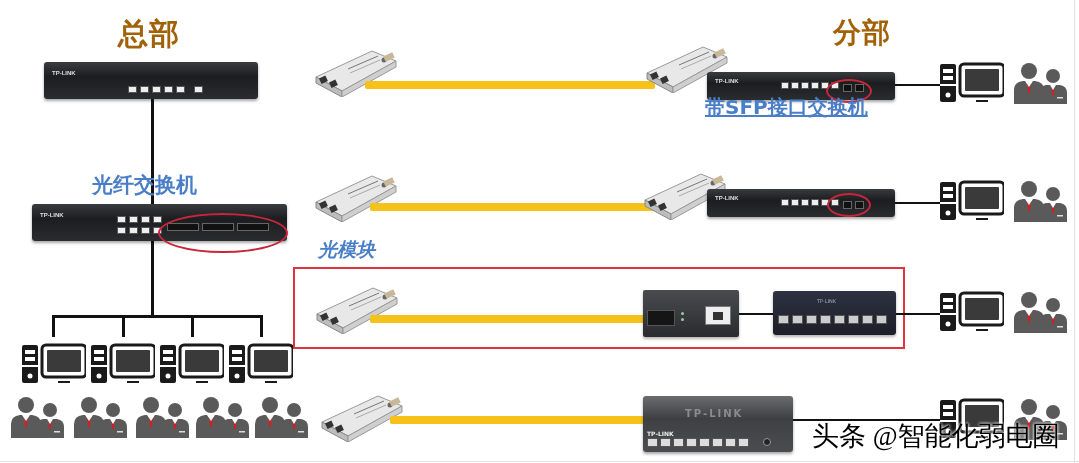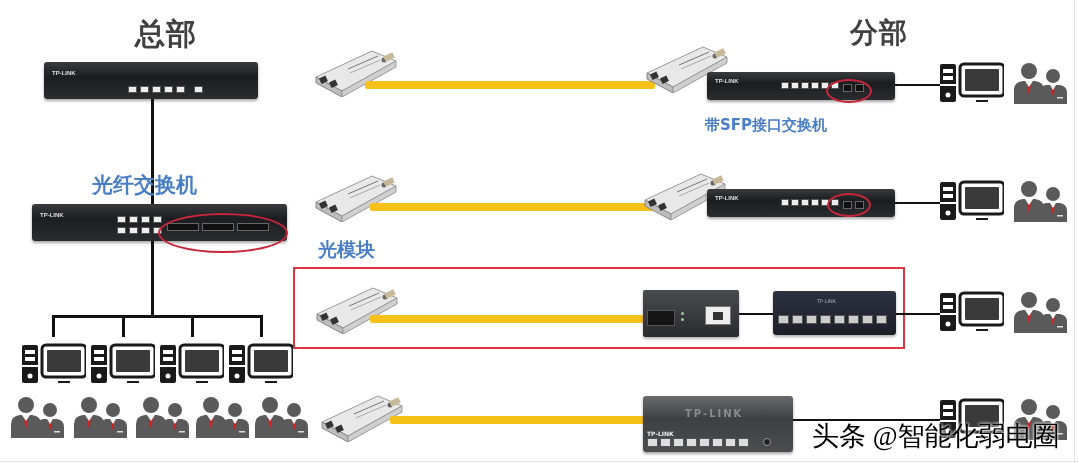--- a/index.html
+++ b/index.html
@@ -1,19 +1,19 @@
 <!DOCTYPE html>
 <html><head>
 <meta charset="utf-8">
 <style>
   * { box-sizing: border-box; margin: 0; padding: 0; }
   html, body { width: 1079px; height: 463px; background: #ffffff; overflow: hidden; }
   body { position: relative; font-family: "DejaVu Sans", sans-serif; }
   .abs { position: absolute; }
-  .title { color: #404040; font-weight: bold; letter-spacing: 1px; margin-left: 17px; }
+  .title { color: #a16207; font-weight: bold; letter-spacing: 1px; }
   .label { color: #4a7fc8; font-weight: bold; }
   .wire { position: absolute; background: #111; }
   .fiber { position: absolute; height: 8px; background: #f6c21a; border-radius: 2px; }
   
   .sfp { position: absolute; width: 90px; height: 50px; }
   
   .rack { position: absolute; background: linear-gradient(#3a3b3e, #1c1d20 40%, #2b2c2f); border-radius: 3px; box-shadow: 0 2px 3px rgba(0,0,0,.35); }
   .rack .brand { position: absolute; left: 8px; top: 8px; font-size: 6px; color: #ddd; font-weight: bold; font-family: "Liberation Sans", sans-serif; }
   .port { position: absolute; width: 9px; height: 7px; background: #eee; border: 1px solid #555; }
   .sfpport { position: absolute; height: 8px; background: #111; border: 1px solid #666; }
@@ -150,21 +150,21 @@
   <div class="sfpport" style="left:148px;top:12px;width:9px;"></div>
 </div>
 <div class="ellipse" style="left:826px;top:79px;width:46px;height:24px;"></div>
 <div class="wire" style="left:895px;top:84px;width:45px;height:2px;"></div>
 <svg class="pc" style="left:940px;top:62px;" viewBox="0 0 64 44">
     <use href="#pc-shape"></use>
   </svg>
 <svg class="people" style="left:1013px;top:62px;" viewBox="0 0 54 42">
     <use href="#people-shape"></use>
   </svg>
-<div class="abs label" style="left:705px;top:116px;font-size:15px;">带SFP接口交换机</div>
+<div class="abs label" style="left:705px;top:94px;font-size:20px;text-decoration:underline;">带SFP接口交换机</div>
 
 <svg class="sfp" style="left:312px;top:172px;" viewBox="0 0 90 50">
     <use href="#sfp-shape"></use>
   </svg>
 <div class="fiber" style="left:370px;top:203px;width:285px;"></div>
 <svg class="sfp" style="left:641px;top:170px;" viewBox="0 0 90 50">
     <use href="#sfp-shape"></use>
   </svg>
 <div class="rack" style="left:707px;top:189px;width:188px;height:28px;">
   <span class="brand" style="top:6px;">TP-LINK</span>
@@ -178,21 +178,21 @@
   <div class="sfpport" style="left:148px;top:12px;width:9px;"></div>
 </div>
 <div class="ellipse" style="left:827px;top:193px;width:44px;height:24px;"></div>
 <div class="wire" style="left:895px;top:202px;width:45px;height:2px;"></div>
 <svg class="pc" style="left:940px;top:180px;" viewBox="0 0 64 44">
     <use href="#pc-shape"></use>
   </svg>
 <svg class="people" style="left:1013px;top:180px;" viewBox="0 0 54 42">
     <use href="#people-shape"></use>
   </svg>
-<div class="abs label" style="left:318px;top:237px;font-size:19px;">光模块</div>
+<div class="abs label" style="left:318px;top:237px;font-size:19px;font-style:italic;">光模块</div>
 
 <div class="redbox" style="left:293px;top:267px;width:612px;height:82px;"></div>
 <svg class="sfp" style="left:313px;top:284px;" viewBox="0 0 90 50">
     <use href="#sfp-shape"></use>
   </svg>
 <div class="fiber" style="left:370px;top:315px;width:278px;"></div>
 <div class="abs" style="left:643px;top:290px;width:96px;height:47px;background:linear-gradient(#4a4b4e,#2a2b2e);border-radius:2px;box-shadow:0 2px 3px rgba(0,0,0,.3);">
   <div class="abs" style="left:4px;top:20px;width:28px;height:16px;background:#151515;border:1px solid #555;"></div>
   <div class="abs" style="left:38px;top:22px;width:3px;height:3px;background:#9c9;border-radius:50%;"></div>
   <div class="abs" style="left:38px;top:28px;width:3px;height:3px;background:#9c9;border-radius:50%;"></div>

